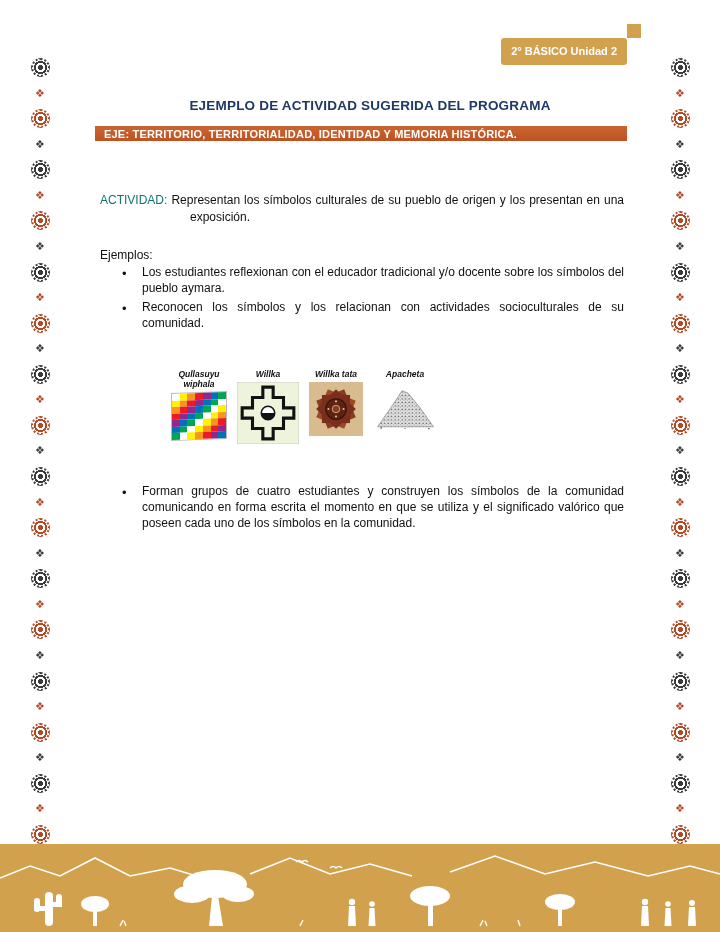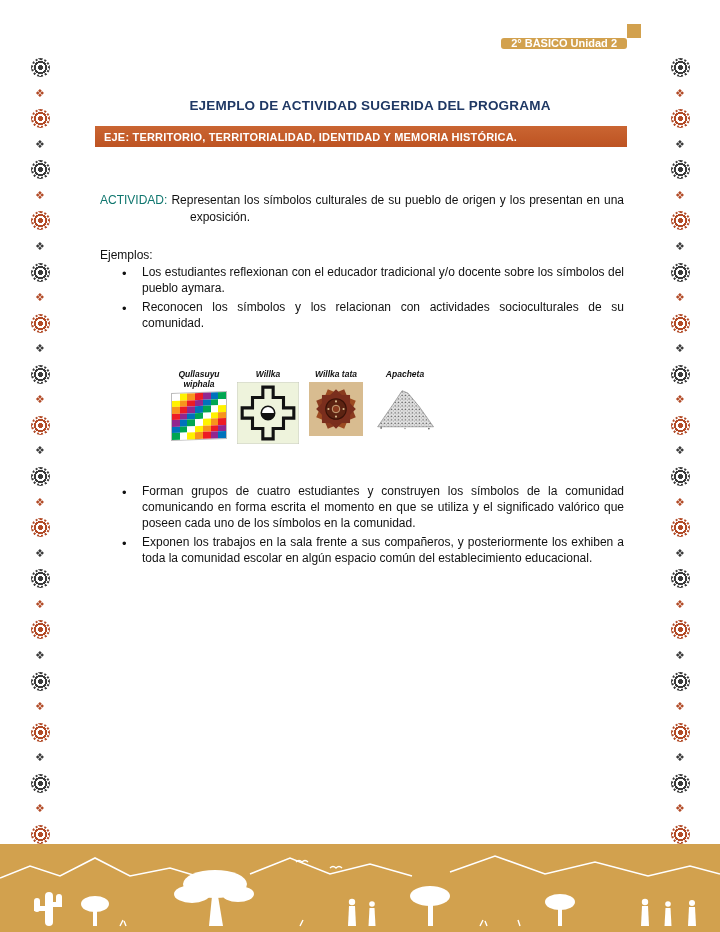--- a/index.html
+++ b/index.html
@@ -21,36 +21,36 @@
     background: radial-gradient(circle, currentColor 0 2.5px, #fff 2.5px 4.5px, currentColor 4.5px 6.5px, #fff 6.5px);
     flex:0 0 auto;
   }
   .dia { font-size:11px; line-height:1; flex:0 0 auto; }
   .rust { color:#B24A26; }
   .dark { color:#3A3A3A; }
 
   
   .badge {
     position:absolute; top:38px; right:93px; background:#D2A14E; color:#fff;
-    font-size:11px; font-weight:bold; padding:0 10px; border-radius:3px;
+    font-size:11px; font-weight:bold; padding:8px 10px; border-radius:3px;
     line-height:1;
   }
   .badge-square {
     position:absolute; right:-14px; top:-14px; width:14px; height:14px;
     background:#D2A14E;
   }
 
   
   .title {
     position:absolute; top:90px; left:100px; width:524px; margin:8px;
     text-align:center; color:#1F3864; font-size:13.5px; font-weight:bold;
     letter-spacing:.2px;
   }
   .eje-banner {
-    position:absolute; top:126px; left:95px; width:532px; height:21px;
+    position:absolute; top:126px; left:95px; width:532px; height:15px;
     background:linear-gradient(#CA6532,#BD5322); color:#fff;
     font-size:11px; font-weight:bold; display:flex; align-items:center;
     padding-left:9px; box-sizing:border-box; letter-spacing:.2px;
   }
 
   
   .actividad {
     position:absolute; top:192px; left:100px; width:524px; margin:0;
     font-size:12px; line-height:1.38; text-align:justify;
     padding-left:90px; text-indent:-90px; box-sizing:border-box; color:#111;
@@ -283,21 +283,20 @@
         <circle cx="14" cy="76" r="1.5" fill="#666"></circle>
         <circle cx="96" cy="77" r="1.5" fill="#666"></circle>
         <circle cx="55" cy="77" r="1.2" fill="#888"></circle>
       </svg>
     </figure>
 
   </div>
 
   <ul class="bullets bottom">
     <li>Forman grupos de cuatro estudiantes y construyen los símbolos de la comunidad comunicando en forma escrita el momento en que se utiliza y el significado valórico que poseen cada uno de los símbolos en la comunidad.</li>
-    <li>Exponen los trabajos en la sala frente a sus compañeros, y posteriormente los exhiben a toda la comunidad escolar en algún espacio común del establecimiento educacional.</li>
   </ul>
 
   <div class="footer">
     <svg viewBox="0 0 720 88" preserveAspectRatio="none">
 
       <path d="M0,34 L30,22 L60,32 L95,14 L130,32 L170,24 L210,36" fill="none" stroke="#fff" stroke-width="1.6"></path>
       <path d="M250,30 L290,14 L330,30 L370,20 L412,32" fill="none" stroke="#fff" stroke-width="1.6"></path>
       <path d="M450,28 L495,12 L545,30 L595,18 L648,32 L690,22 L720,30" fill="none" stroke="#fff" stroke-width="1.6"></path>
 
       <path d="M296,18 q3,-3 6,0 q3,-3 6,0" fill="none" stroke="#fff" stroke-width="1.4"></path>

